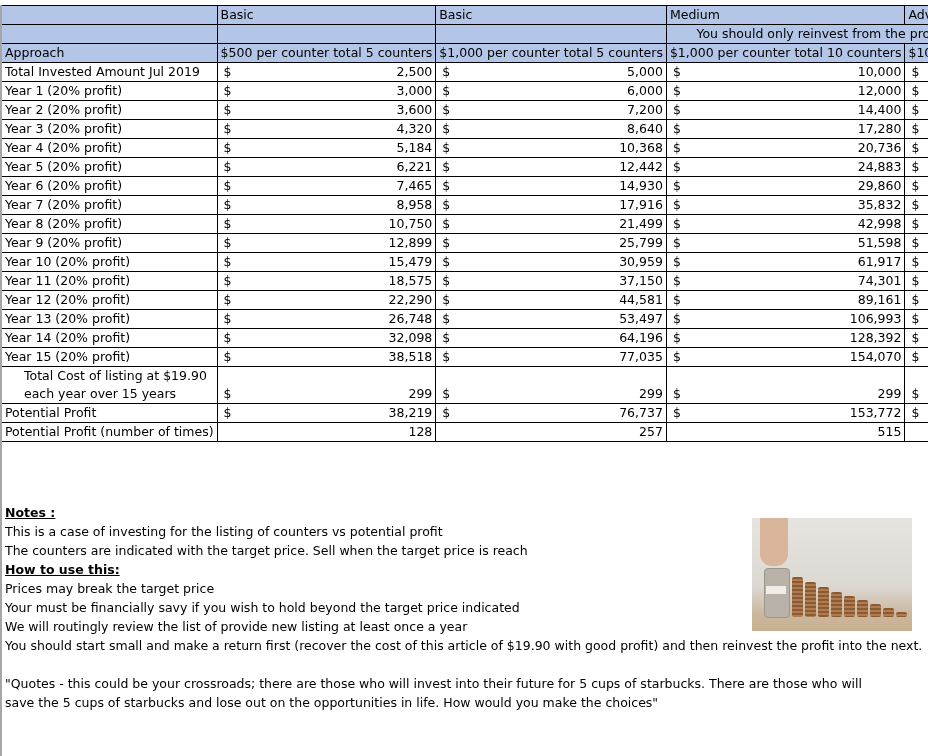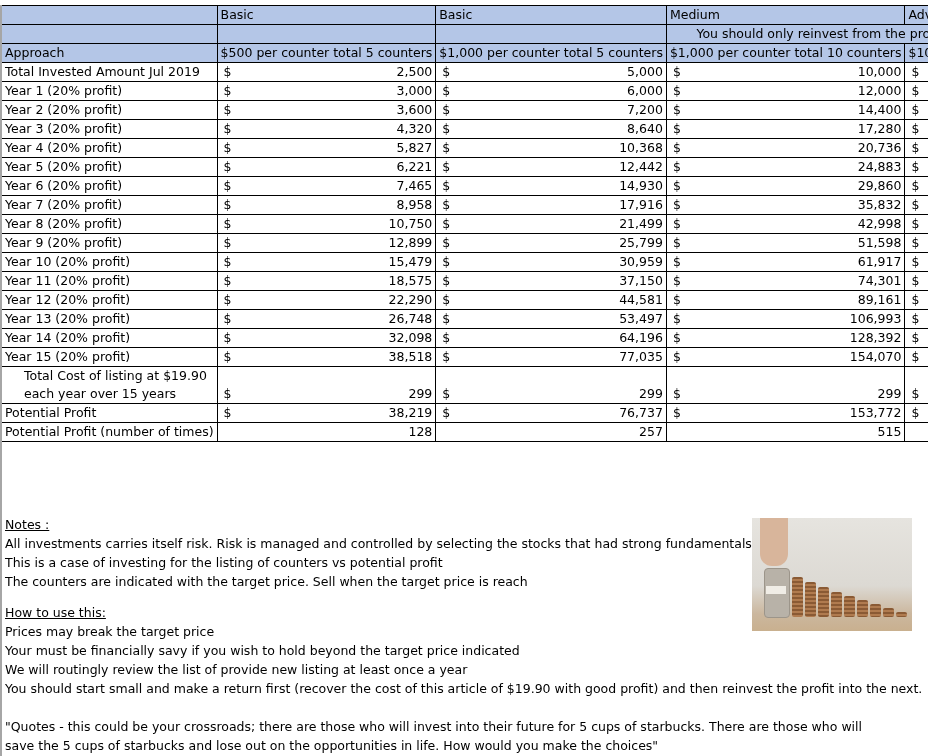--- a/index.html
+++ b/index.html
@@ -18,21 +18,21 @@
   .hdr2 td.merged { text-align:center; white-space:normal; }
   .hdr3 td { height:37px; line-height:18px; vertical-align:bottom; white-space:normal; }
   td.money { position:relative; }
   td.money .cur { position:absolute; left:6px; }
   td.money .val { display:block; text-align:right; }
   td.num { text-align:right; }
   .tall td { height:36px; line-height:18px; vertical-align:bottom; }
   .tall td.lbl { white-space:normal;padding-left:22px; }
   .notes { position:absolute; left:5px; top:498px; width:920px; font-size:12.5px; line-height:19px; }
   .notes .line { white-space:nowrap; height:19px; }
-  .notes .heading { font-weight:normal; text-decoration:underline;margin-top:12px; }
+  .notes .heading { font-weight:bold; text-decoration:underline; }
   .notes .gap { height:19px; }
   .photo { position:absolute; left:752px; top:513px; width:160px; height:113px;
            background:linear-gradient(180deg,#e6e4df 0%,#dcd9d3 60%,#cbb79e 85%,#c9b08f 100%); overflow:hidden; }
   .photo .hand { position:absolute; left:8px; top:0; width:28px; height:48px; background:#d8b59b; border-radius:0 0 12px 12px; }
   .photo .jar { position:absolute; left:12px; top:50px; width:24px; height:48px; background:#b8b2a8; border-radius:4px; border:1px solid #9c958a; }
   .photo .jar-label { position:absolute; left:14px; top:68px; width:20px; height:8px; background:#f0ede6; }
   .photo .stack { position:absolute; bottom:14px; width:11px; background:repeating-linear-gradient(180deg,#8a5a34 0 2px,#b07b4f 2px 4px); border-radius:2px; }
 </style>
 </head>
 <body>
@@ -142,21 +142,21 @@
           </td>
           <td class="money">
             <span class="cur">$</span>
             <span class="val">172,800</span>
           </td>
         </tr>
         <tr>
           <td class="lbl">Year 4 (20% profit)</td>
           <td class="money">
             <span class="cur">$</span>
-            <span class="val">5,827</span>
+            <span class="val">5,184</span>
           </td>
           <td class="money">
             <span class="cur">$</span>
             <span class="val">10,368</span>
           </td>
           <td class="money">
             <span class="cur">$</span>
             <span class="val">20,736</span>
           </td>
           <td class="money">
@@ -416,21 +416,20 @@
           <td class="num">128</td>
           <td class="num">257</td>
           <td class="num">515</td>
           <td class="num">5,160</td>
         </tr>
       </tbody>
   </table>
 
   <div class="notes">
     <div class="line heading">Notes :</div>
-    <div class="line">All investments carries itself risk. Risk is managed and controlled by selecting the stocks that had strong fundamentals</div>
     <div class="line">This is a case of investing for the listing of counters vs potential profit</div>
     <div class="line">The counters are indicated with the target price. Sell when the target price is reach</div>
     <div class="line heading">How to use this:</div>
     <div class="line">Prices may break the target price</div>
     <div class="line">Your must be financially savy if you wish to hold beyond the target price indicated</div>
     <div class="line">We will routingly review the list of provide new listing at least once a year</div>
     <div class="line">You should start small and make a return first (recover the cost of this article of $19.90 with good profit) and then reinvest the profit into the next.</div>
     <div class="gap"></div>
     <div class="line">"Quotes - this could be your crossroads; there are those who will invest into their future for 5 cups of starbucks. There are those who will</div>
     <div class="line">save the 5 cups of starbucks and lose out on the opportunities in life. How would you make the choices"</div>

